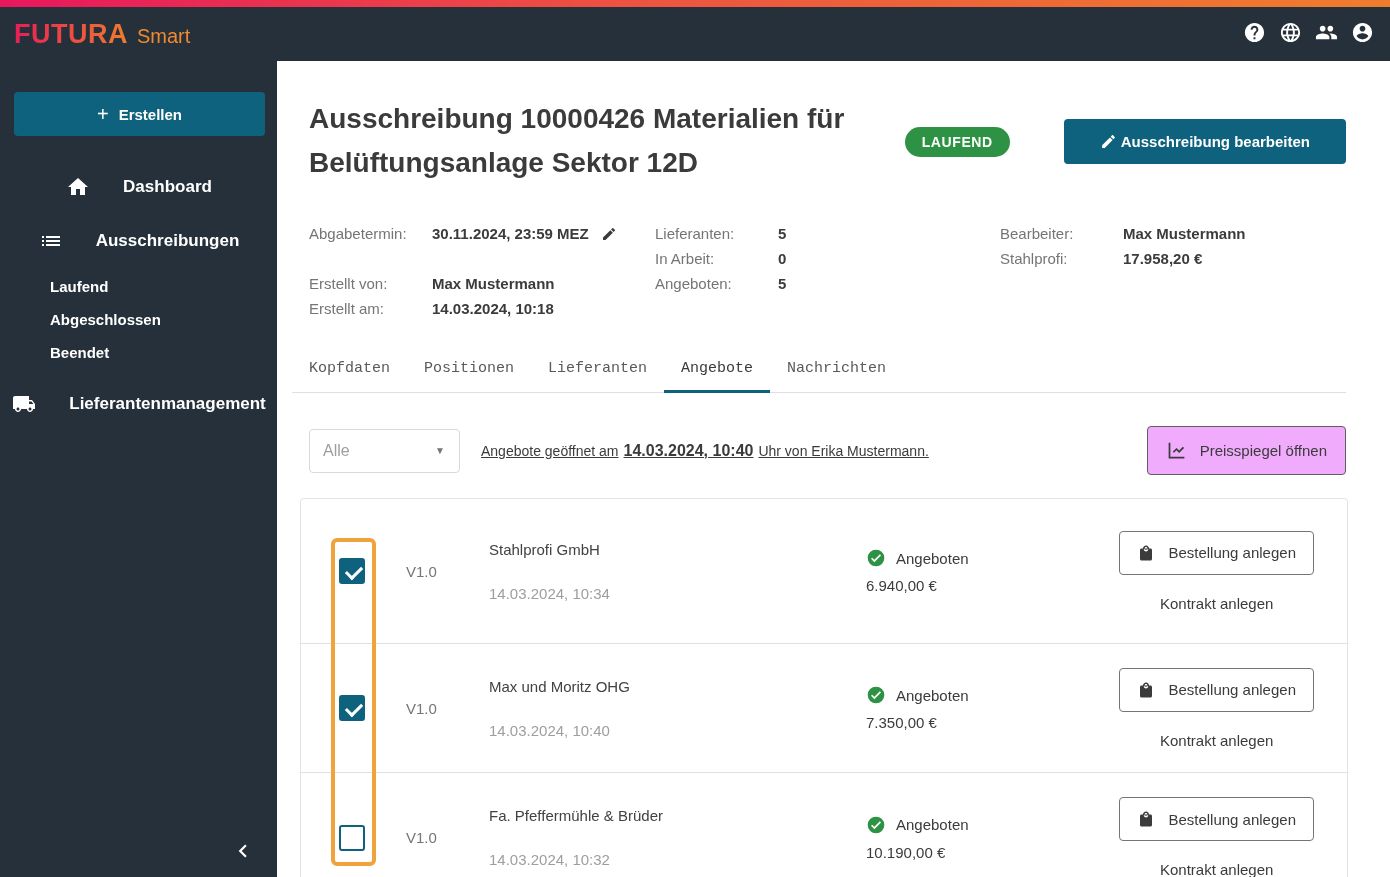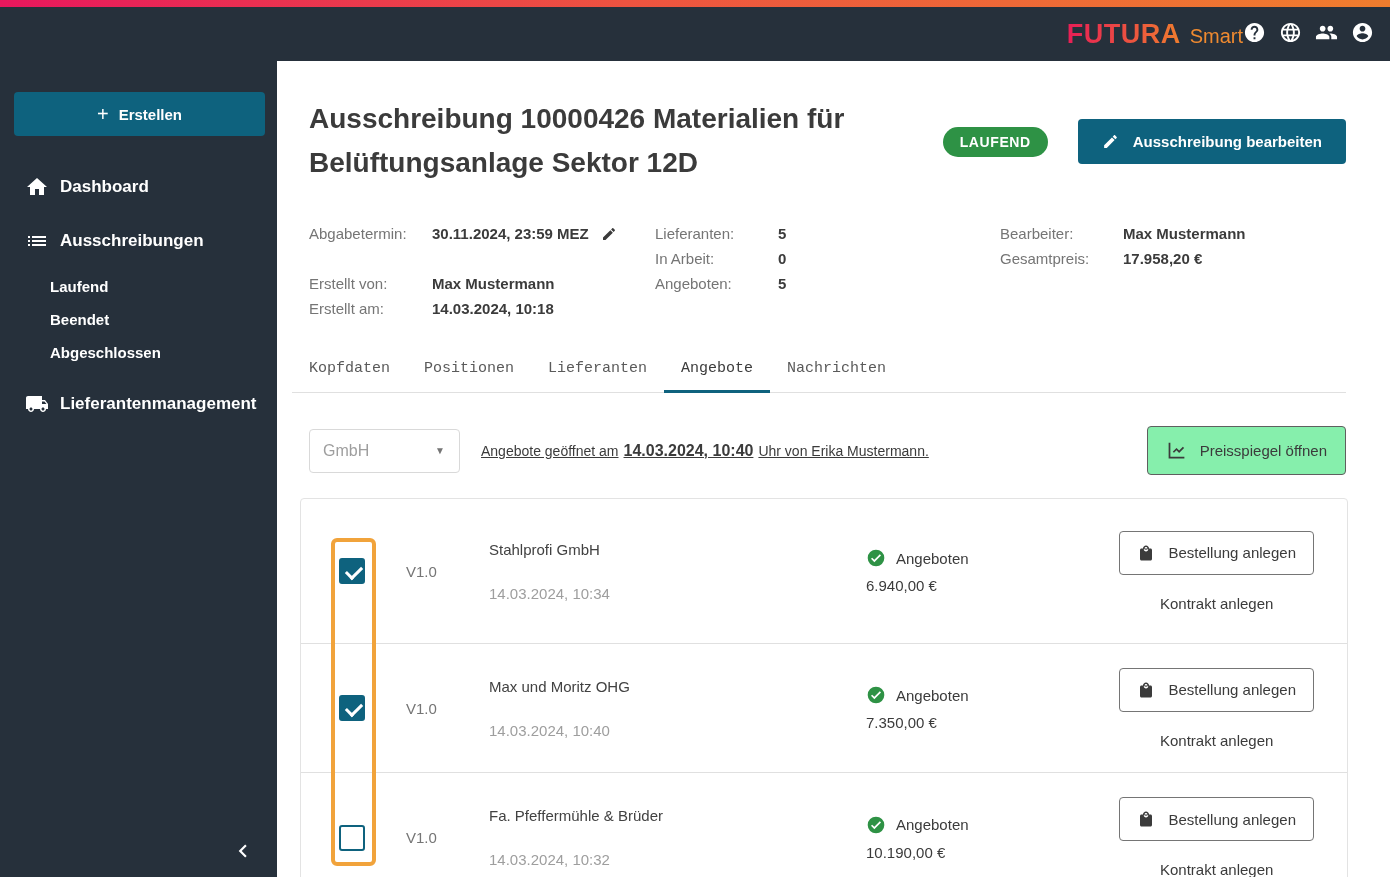--- a/index.html
+++ b/index.html
@@ -5,56 +5,56 @@
   * { margin:0; padding:0; box-sizing:border-box; }
   html,body { font-family:"Liberation Sans", sans-serif; background:#e9e9e9; }
   .app { position:relative; width:1390px; height:877px; background:#fff; overflow:hidden; }
 
   
   .top-strip { position:absolute; top:0; left:0; right:0; height:7px;
     background:linear-gradient(90deg,#E8175D 0%,#ED5340 45%,#EF7D2E 100%); }
 
   
   .topbar { position:absolute; top:7px; left:0; right:0; height:54px; background:#26303B;
-    display:flex; align-items:center; justify-content:flex-end; padding:0 16px 0 14px; }
+    display:flex; align-items:center; justify-content:space-between; padding:0 16px 0 14px; }
   .logo { display:flex; align-items:baseline; gap:9px; }
   .logo-main { font-size:27px; font-weight:bold; letter-spacing:0.5px;
     background:linear-gradient(90deg,#E81E56 0%,#EF7D2E 100%);
     -webkit-background-clip:text; background-clip:text; color:transparent; }
   .logo-suffix { font-size:20px; color:#EF8A30; }
   .topbar-icons { display:flex; align-items:center; gap:13px; }
   .topbar-icons svg { width:23px; height:23px; fill:#fff; cursor:pointer; }
 
   
   .sidebar { position:absolute; top:61px; left:0; bottom:0; width:277px; background:#26303B; color:#fff; }
   .create-btn { margin:31px 12px 0 14px; width:251px; height:44px; background:#0E627E; border:none;
     border-radius:4px; color:#fff; font-size:15px; font-weight:bold; font-family:inherit;
     display:flex; align-items:center; justify-content:center; gap:10px; cursor:pointer; }
   .create-plus { font-size:20px; font-weight:normal; line-height:1; }
   .nav { margin-top:24px; }
-  .nav-item { display:flex; align-items:center; gap:11px; padding:15px 24px 15px 25px;
-    font-size:17px; font-weight:600; cursor:pointer; }
+  .nav-item { display:flex; align-items:center; gap:33px; padding:15px 24px 15px 25px;
+    font-size:17px; font-weight:600; cursor:pointer;justify-content:center; }
   .nav-item svg { width:24px; height:24px; fill:#fff; flex:0 0 auto; }
   .nav-sub { padding:2px 0 8px 0; }
   .nav-sub-item { padding:8px 0 8px 50px; font-size:15px; font-weight:bold; cursor:pointer; }
   .collapse-btn { position:absolute; bottom:8px; right:16px; width:36px; height:36px; display:flex;
     align-items:center; justify-content:center; cursor:pointer; }
   .collapse-btn svg { width:26px; height:26px; fill:#fff; }
 
   
   .main { position:absolute; top:61px; left:277px; right:0; bottom:0; background:#fff;
     padding:36px 44px 0 32px; overflow:hidden; }
 
   .header-row { display:flex; justify-content:space-between; align-items:flex-start; }
   .page-title { font-size:28px; line-height:44px; font-weight:bold; color:#3B3B3B; max-width:640px; }
   .header-actions { display:flex; align-items:center; gap:30px; margin-top:22px; flex:0 0 auto; }
   .status-badge { background:#2E9245; color:#fff; font-size:14px; font-weight:bold;
     letter-spacing:0.6px; padding:7px 17px; border-radius:15px; }
   .edit-btn { background:#0E627E; color:#fff; border:none; border-radius:4px; font-family:inherit;
-    font-size:15px; font-weight:bold; padding:14px 24px; display:flex; align-items:center; gap:14px; cursor:pointer; }
+    font-size:15px; font-weight:bold; padding:14px 36px; display:flex; align-items:center; gap:4px; cursor:pointer;margin-left:24px; }
   .edit-btn svg { width:17px; height:17px; fill:#fff; }
 
   
   .meta { display:flex; margin-top:36px; }
   .meta-col1 { width:346px; } .meta-col2 { width:345px; } .meta-col3 { flex:1; }
   .meta-row { display:flex; align-items:center; min-height:25px; }
   .meta-label { width:123px; font-size:15px; color:#757575; flex:0 0 auto; }
   .meta-value { font-size:15px; font-weight:bold; color:#3B3B3B; display:flex; align-items:flex-end; gap:12px; }
   .meta-gap { height:25px; }
   .inline-edit-icon { width:16px; height:16px; fill:#3B3B3B; cursor:pointer; }
@@ -67,21 +67,21 @@
 
   
   .filter-row { display:flex; align-items:center; margin-top:33px; }
   .select-box { width:151px; height:44px; border:1px solid #d9d9d9; border-radius:4px;
     display:flex; align-items:center; justify-content:space-between; padding:0 14px 0 13px;
     color:#9e9e9e; font-size:16px; cursor:pointer; background:#fff; }
   .select-caret { font-size:10px; color:#757575; }
   .opened-text { margin-left:21px; font-size:14px; color:#3B3B3B; display:flex; align-items:baseline; gap:5px;text-decoration:underline; }
   .opened-text b { font-size:16px; }
   .spacer { flex:1; }
-  .mirror-btn { border:1px solid #5f5f5f; background:#86efac; border-radius:4px; padding:13px 18px;
+  .mirror-btn { border:1px solid #5f5f5f; background:#f0abfc; border-radius:4px; padding:13px 18px;
     display:flex; align-items:center; gap:13px; font-family:inherit; font-size:15px; color:#3B3B3B; cursor:pointer; }
   .mirror-btn svg { width:21px; height:21px; fill:#3B3B3B; }
 
   
   .card { position:relative; margin-top:23px; margin-left:-9px; margin-right:-2px;
     border:1px solid #e3e3e3; border-radius:4px; height:400px; overflow:hidden; background:#fff; }
   .offer-row { display:flex; align-items:center; padding-right:33px; border-bottom:1px solid #e0e0e0; }
   .offer-row:last-child { border-bottom:none; }
   .row-h1 { height:145px; } .row-h2 { height:129px; } .row-h3 { height:130px; }
   .cell-check { width:85px; padding-left:38px; flex:0 0 auto; }
@@ -149,22 +149,22 @@
         <span>Dashboard</span>
       </div>
       <div class="nav-item">
         <svg viewBox="0 0 24 24">
             <path d="M3 13h2v-2H3v2zm0 4h2v-2H3v2zm0-8h2V7H3v2zm4 4h14v-2H7v2zm0 4h14v-2H7v2zM7 7v2h14V7H7z"></path>
           </svg>
         <span>Ausschreibungen</span>
       </div>
       <div class="nav-sub">
         <div class="nav-sub-item">Laufend</div>
+        <div class="nav-sub-item">Abgeschlossen</div>
         <div class="nav-sub-item">Beendet</div>
-        <div class="nav-sub-item">Abgeschlossen</div>
       </div>
       <div class="nav-item">
         <svg viewBox="0 0 24 24">
             <path d="M20 8h-3V4H3c-1.1 0-2 .9-2 2v11h2c0 1.66 1.34 3 3 3s3-1.34 3-3h6c0 1.66 1.34 3 3 3s3-1.34 3-3h2v-5l-3-4zM6 18.5c-.83 0-1.5-.67-1.5-1.5s.67-1.5 1.5-1.5 1.5.67 1.5 1.5-.67 1.5-1.5 1.5zm13.5-9l1.96 2.5H17V9.5h2.5zm-1.5 9c-.83 0-1.5-.67-1.5-1.5s.67-1.5 1.5-1.5 1.5.67 1.5 1.5-.67 1.5-1.5 1.5z"></path>
           </svg>
         <span>Lieferantenmanagement</span>
       </div>
     </div>
     <div class="collapse-btn">
       <svg viewBox="0 0 24 24">
@@ -222,37 +222,37 @@
           <span class="meta-label">Angeboten:</span>
           <span class="meta-value">5</span>
         </div>
       </div>
       <div class="meta-col3">
         <div class="meta-row">
           <span class="meta-label">Bearbeiter:</span>
           <span class="meta-value">Max Mustermann</span>
         </div>
         <div class="meta-row">
-          <span class="meta-label">Gesamtpreis:</span>
+          <span class="meta-label">Stahlprofi:</span>
           <span class="meta-value">17.958,20 €</span>
         </div>
       </div>
     </div>
 
     <div class="tabs">
       <span class="tab">Kopfdaten</span>
       <span class="tab">Positionen</span>
       <span class="tab">Lieferanten</span>
       <span class="tab active">Angebote</span>
       <span class="tab">Nachrichten</span>
     </div>
 
     <div class="filter-row">
       <div class="select-box">
-        <span>GmbH</span>
+        <span>Alle</span>
         <span class="select-caret">▼</span>
       </div>
       <div class="opened-text">
         <span>Angebote geöffnet am</span>
         <b>14.03.2024, 10:40</b>
         <span>Uhr von  Erika Mustermann.</span>
       </div>
       <div class="spacer"></div>
       <button class="mirror-btn">
         <svg viewBox="0 0 24 24">

